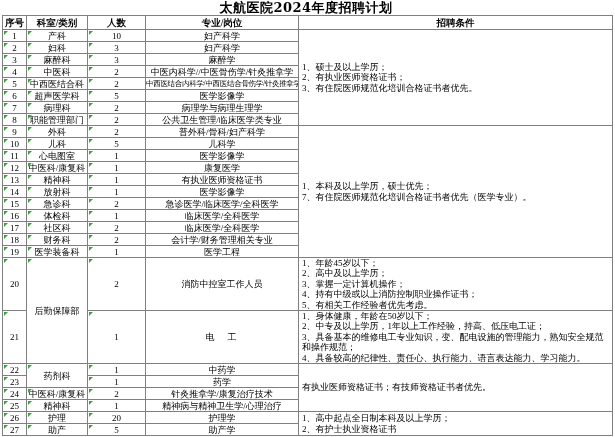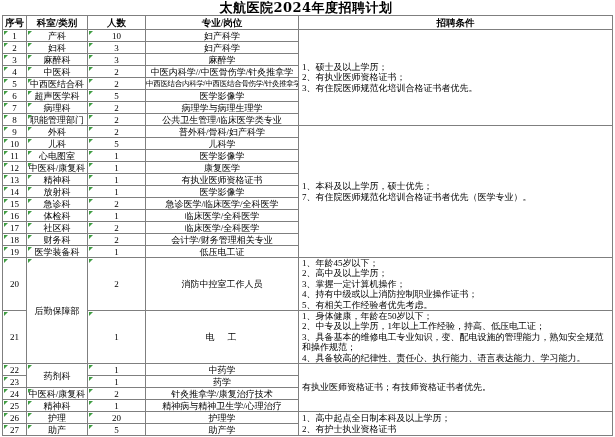--- a/index.html
+++ b/index.html
@@ -158,21 +158,21 @@
   <tr class="std">
     <td class="tc">18<i class="tri" style="border-top-color: rgb(63, 157, 66);"></i></td>
     <td class="tc">财务科<i class="tri" style="border-top-color: rgb(63, 157, 66);"></i></td>
     <td class="tc">2<i class="tri" style="border-top-color: rgb(63, 157, 66);"></i></td>
     <td>会计学/财务管理相关专业</td>
   </tr>
   <tr class="std">
     <td class="tc">19<i class="tri" style="border-top-color: rgb(63, 157, 66);"></i></td>
     <td class="tc">医学装备科<i class="tri" style="border-top-color: rgb(63, 157, 66);"></i></td>
     <td class="tc">1<i class="tri" style="border-top-color: rgb(63, 157, 66);"></i></td>
-    <td>低压电工证</td>
+    <td>医学工程</td>
   </tr>
   <tr class="tall">
     <td class="tc">20<i class="tri" style="border-top-color: rgb(63, 157, 66);"></i></td>
     <td class="tc" rowspan="2">后勤保障部<i class="tri" style="border-top-color: rgb(63, 157, 66);"></i></td>
     <td class="tc">2<i class="tri" style="border-top-color: rgb(63, 157, 66);"></i></td>
     <td>消防中控室工作人员</td>
     <td class="cond">1、年龄45岁以下；
 2、高中及以上学历；
 3、掌握一定计算机操作；
 4、持有中级或以上消防控制职业操作证书；

